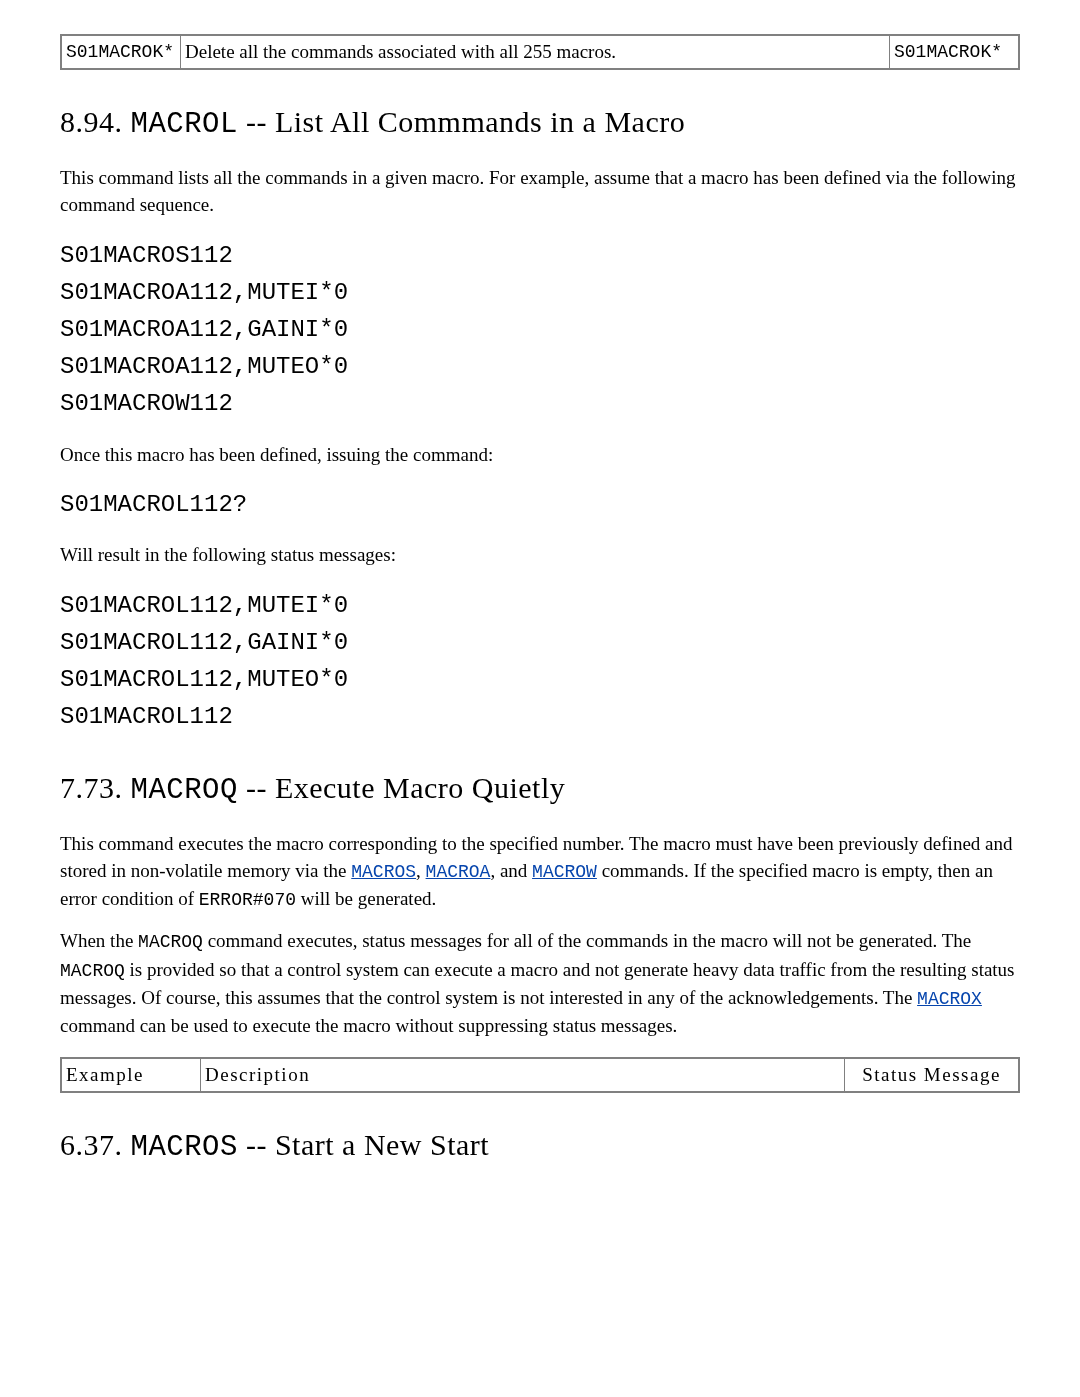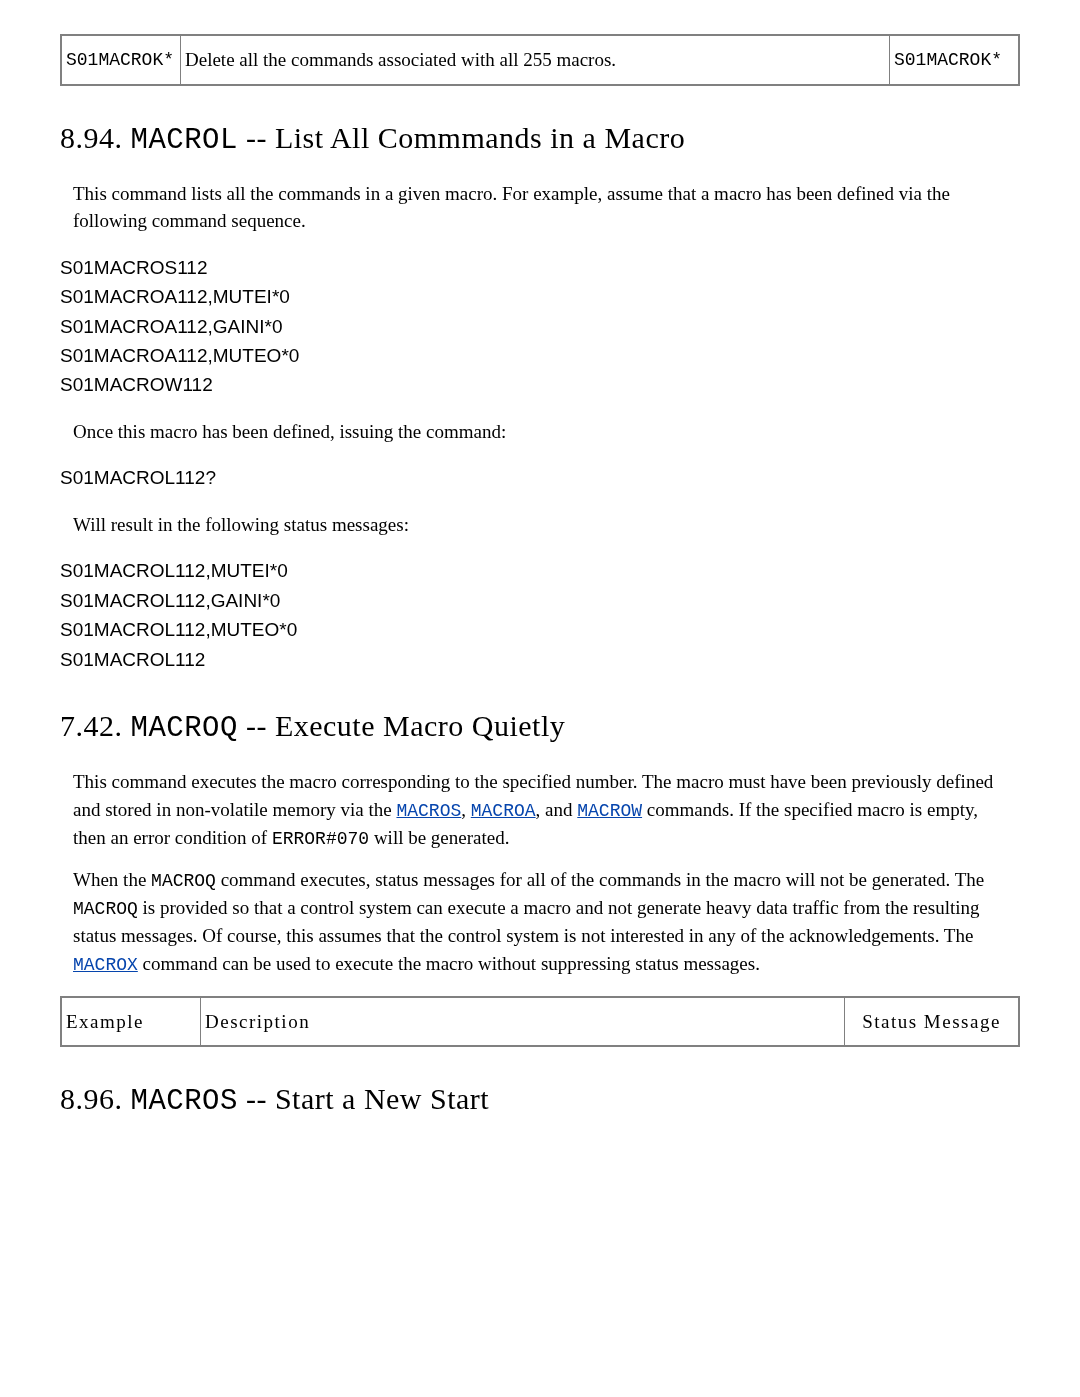--- a/index.html
+++ b/index.html
@@ -16,45 +16,45 @@
   table {
     border-collapse: collapse;
     width: 100%;
     margin: 4px 0;
   }
   table.bordered {
     border: 2px solid #808080;
   }
   table.bordered th, table.bordered td {
     border: 1px solid #808080;
-    padding: 10px 4px;
+    padding: 2px 4px;
     text-align: left;
     vertical-align: middle;
   }
   .mono {
     font-family: 'Courier New', Courier, monospace;
     font-size: 18px;
   }
   h2 {
     font-weight: normal;
     font-size: 30px;
     margin: 30px 0 18px 0;
     letter-spacing: 0.5px;
   }
   h2 .cmd {
     font-family: 'Courier New', Courier, monospace;
     font-size: 29px;
     margin-top: 32px;
   }
   p {
-    margin: 14px 13px;
+    margin: 14px 0;
   }
   pre.codeblock {
-    font-family: Liberation Sans, sans-serif;
-    font-size: 19px;
+    font-family: Liberation Mono, monospace;
+    font-size: 24px;
     line-height: 1.55;
     margin: 18px 0;
     white-space: pre;
   }
   a.link {
     font-family: 'Courier New', Courier, monospace;
     color: #0645ad;
     text-decoration: underline;
     font-size: 18px;
   }
@@ -91,21 +91,21 @@
 <pre class="codeblock">S01MACROL112?</pre>
 
 <p>Will result in the following status messages:</p>
 
 <pre class="codeblock">S01MACROL112,MUTEI*0
 S01MACROL112,GAINI*0
 S01MACROL112,MUTEO*0
 S01MACROL112</pre>
 
 <h2>
-  <span>7.42.</span>
+  <span>7.73.</span>
   <span class="cmd">MACROQ</span><span> -- Execute Macro Quietly</span>
 </h2>
 
 <p>
   <span>This command executes the macro corresponding to the specified number. The macro must have been previously defined and stored in non-volatile memory via the </span><a href="#" class="link">MACROS</a><span>, </span><a href="#" class="link">MACROA</a><span>, and </span><a href="#" class="link">MACROW</a><span> commands. If the specified macro is empty, then an error condition of </span><span class="mono">ERROR#070</span><span> will be generated.</span>
 </p>
 
 <p>
   <span>When the </span><span class="mono">MACROQ</span><span> command executes, status messages for all of the commands in the macro will not be generated. The </span><span class="mono">MACROQ</span><span> is provided so that a control system can execute a macro and not generate heavy data traffic from the resulting status messages. Of course, this assumes that the control system is not interested in any of the acknowledgements. The </span><a href="#" class="link">MACROX</a><span> command can be used to execute the macro without suppressing status messages.</span>
 </p>
@@ -114,15 +114,15 @@
   <tbody>
       <tr>
     <td class="thcell" style="width:130px;">Example</td>
     <td class="thcell">Description</td>
     <td class="thcell" style="width:165px;text-align:center;">Status Message</td>
   </tr>
 </tbody>
   </table>
 
 <h2>
-  <span>8.96.</span>
+  <span>6.37.</span>
   <span class="cmd">MACROS</span><span> -- Start a New Start</span>
 </h2>
 
 </body></html>

